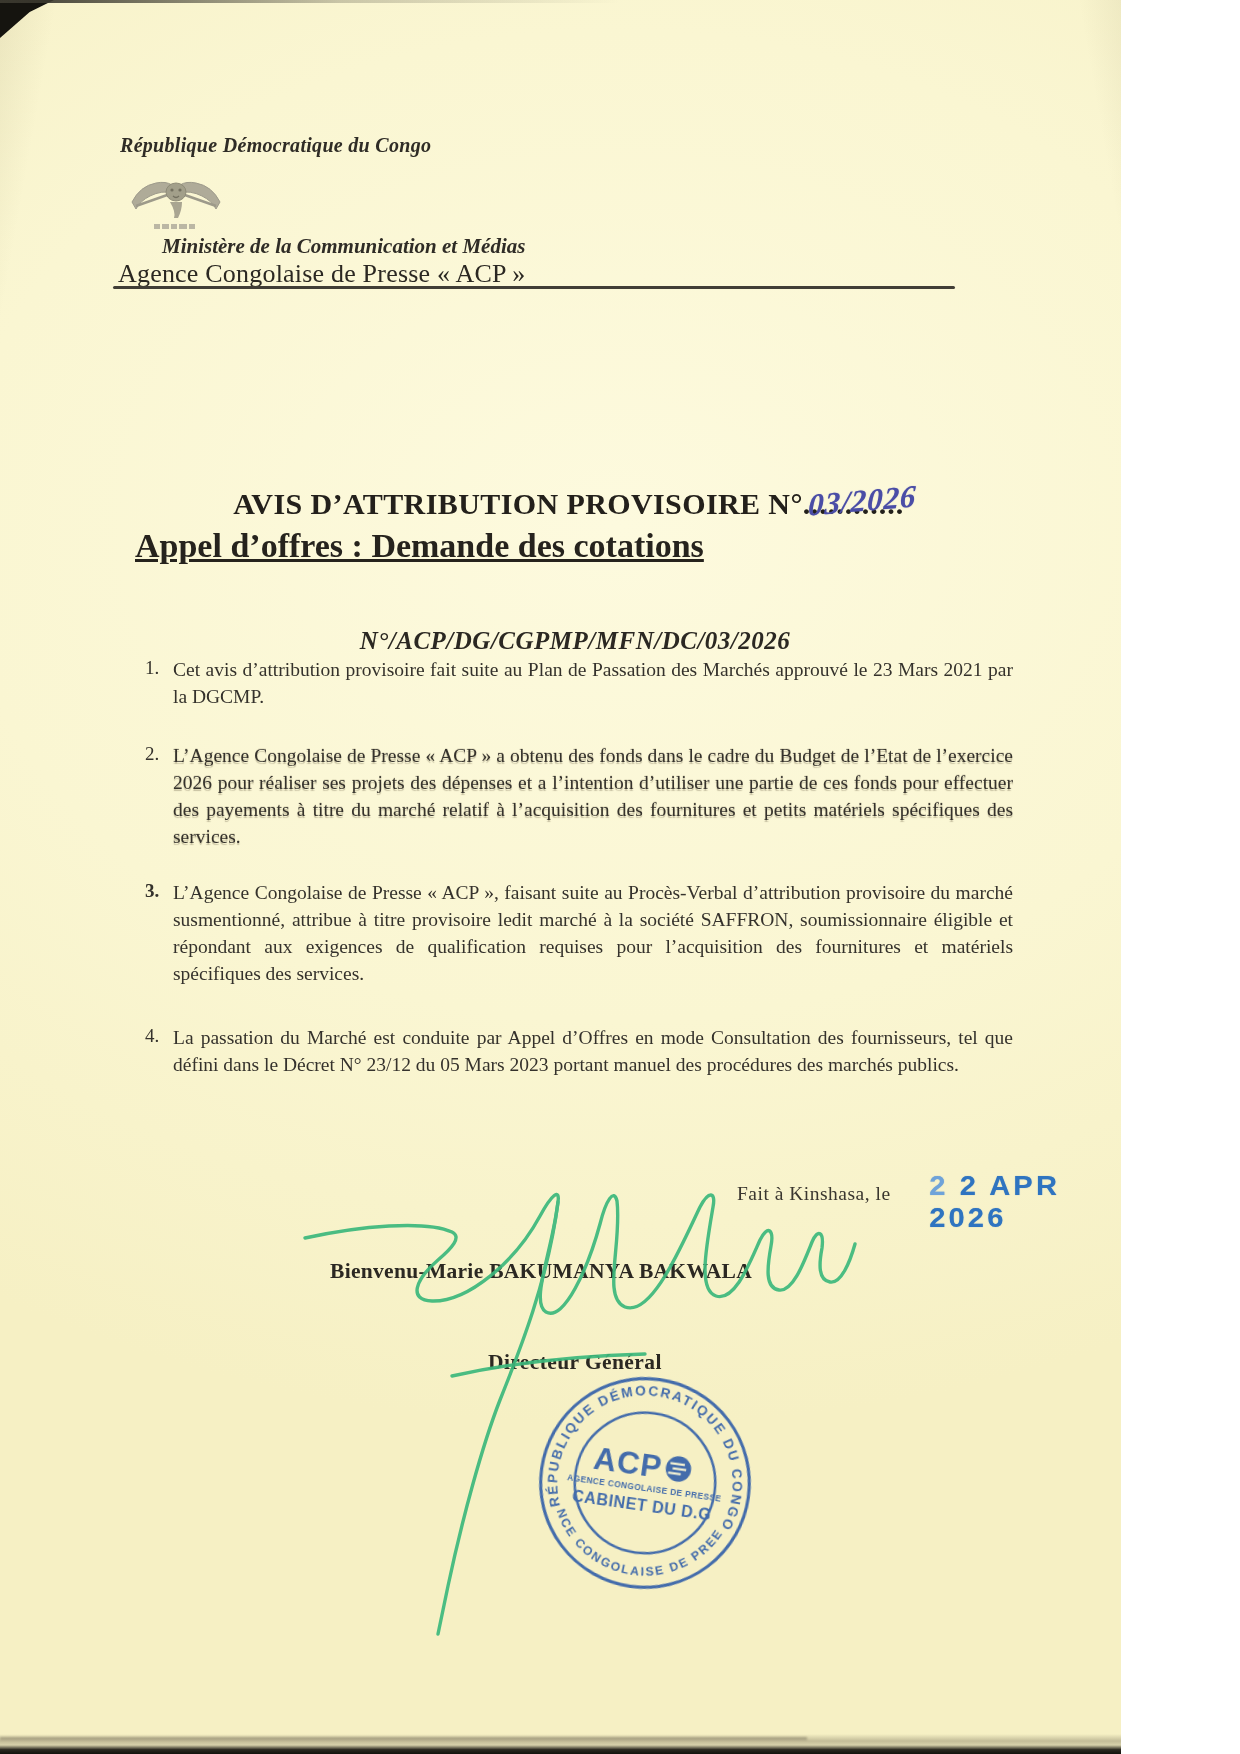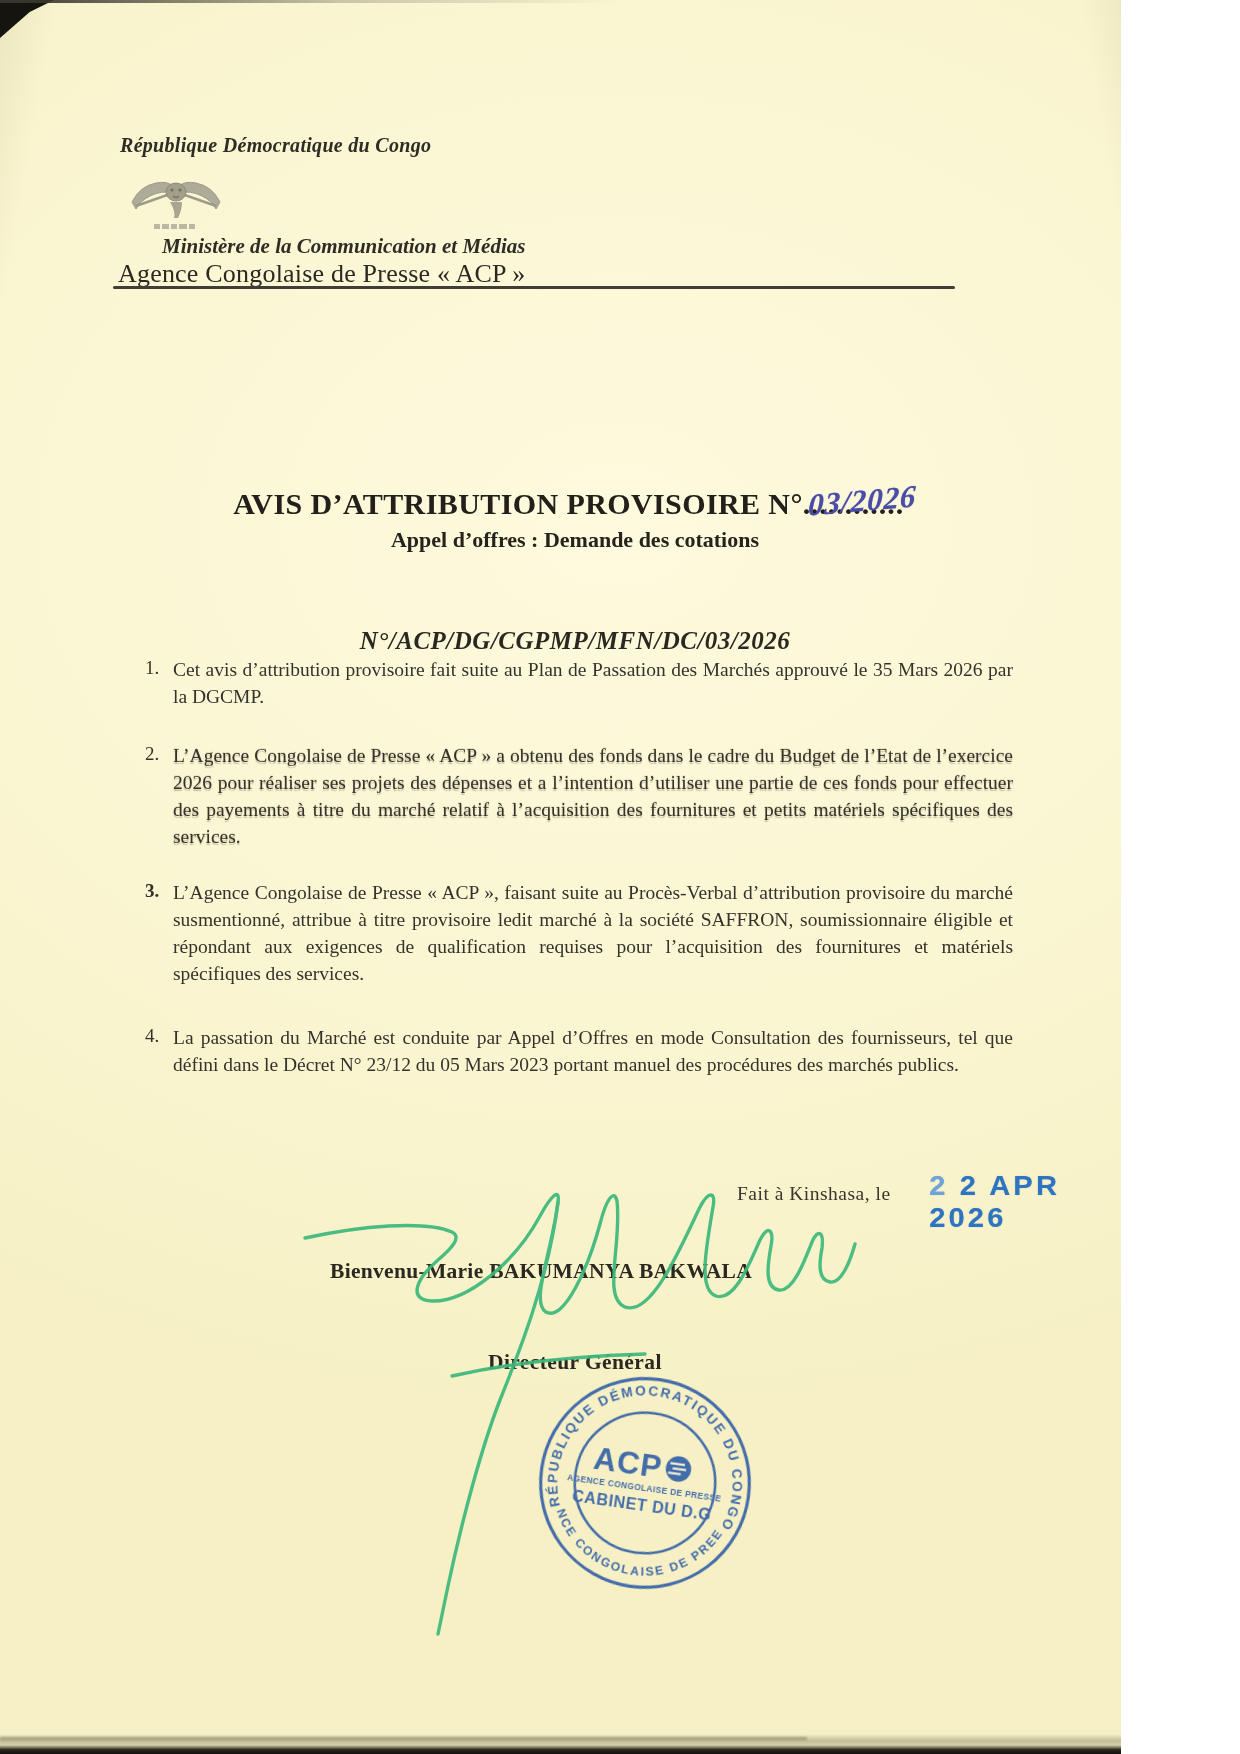--- a/index.html
+++ b/index.html
@@ -26,21 +26,21 @@
   .hdr-ministry{position:absolute;left:118px;top:234px;font-size:21px;font-style:italic;font-weight:bold;color:#2f2c26;margin-left:44px;}
   .hdr-agency{position:absolute;left:118px;top:259px;font-size:26px;font-weight:normal;color:#2b2822;letter-spacing:.2px;}
   .hdr-rule{position:absolute;left:113px;top:286px;width:842px;height:3px;background:#413e36;border-radius:2px;}
   
   .title-wrap{position:absolute;left:135px;top:486px;width:880px;text-align:center;font-weight:bold;color:#23201b;}
   .title-main{font-size:30px;letter-spacing:.4px;white-space:nowrap;}
   .title-dots{letter-spacing:1px;}
   .handwritten{display:inline-block;margin-left:-96px;transform:rotate(-5deg) skewX(-8deg) translateY(-3px);
     font-size:31px;font-style:italic;font-weight:bold;color:#4a4da6;letter-spacing:1px;
     text-shadow:0 0 1px rgba(74,77,166,.45);}
-  .subtitle{position:absolute;left:135px;top:527px;width:880px;text-align:center;font-size:22px;font-weight:bold;color:#26231d;}
+  .subtitle{position:absolute;left:135px;top:527px;width:880px;font-size:34px;font-weight:bold;color:#26231d;text-decoration:underline;}
   .reference{position:absolute;left:135px;top:627px;width:880px;text-align:center;font-size:25px;font-weight:bold;font-style:italic;color:#2b2822;letter-spacing:.5px;}
   
   .para{position:absolute;left:145px;width:868px;display:flex;}
   .para .num{flex:0 0 22px;font-size:19px;padding-top:1px;}
   .para .num.b{font-weight:bold;}
   .para .ptext{flex:1;margin-left:6px;font-size:19.5px;line-height:27px;text-align:justify;color:#35322c;}
   .ghost{filter:blur(.35px);text-shadow:0 2px 1px rgba(100,88,62,.35),0 -1px 0 rgba(100,88,62,.15);}
   
   .faitline{position:absolute;left:737px;top:1183px;font-size:19.5px;color:#3a362f;letter-spacing:.5px;text-align:right;}
   .datestamp{position:absolute;left:933px;top:1170px;font-family:"Liberation Sans",sans-serif;
@@ -90,21 +90,21 @@
   <div class="hdr-rule"></div>
 
   <div class="title-wrap">
     <span class="title-main"><span>AVIS D’ATTRIBUTION PROVISOIRE N°.</span><span class="title-dots">...........</span><span class="handwritten">03/2026</span></span>
   </div>
   <div class="subtitle">Appel d’offres : Demande des cotations</div>
   <div class="reference">N°/ACP/DG/CGPMP/MFN/DC/03/2026</div>
 
   <div class="para" style="top:656px">
     <span class="num">1.</span>
-    <div class="ptext">Cet avis d’attribution provisoire fait suite au Plan de Passation des Marchés approuvé le 35 Mars 2026 par la DGCMP.</div>
+    <div class="ptext">Cet avis d’attribution provisoire fait suite au Plan de Passation des Marchés approuvé le 23 Mars 2021 par la DGCMP.</div>
   </div>
   <div class="para" style="top:742px">
     <span class="num">2.</span>
     <div class="ptext ghost">L’Agence Congolaise de Presse « ACP » a obtenu des fonds dans le cadre du Budget de l’Etat de l’exercice 2026 pour réaliser ses projets des dépenses et a l’intention d’utiliser une partie de ces fonds pour effectuer des payements à titre du marché relatif à l’acquisition des fournitures et petits matériels spécifiques des services.</div>
   </div>
   <div class="para" style="top:879px">
     <span class="num b">3.</span>
     <div class="ptext">L’Agence Congolaise de Presse « ACP », faisant suite au Procès-Verbal d’attribution provisoire du marché susmentionné, attribue à titre provisoire ledit marché à la société SAFFRON, soumissionnaire éligible et répondant aux exigences de qualification requises pour l’acquisition des fournitures et matériels spécifiques des services.</div>
   </div>
   <div class="para" style="top:1024px">

